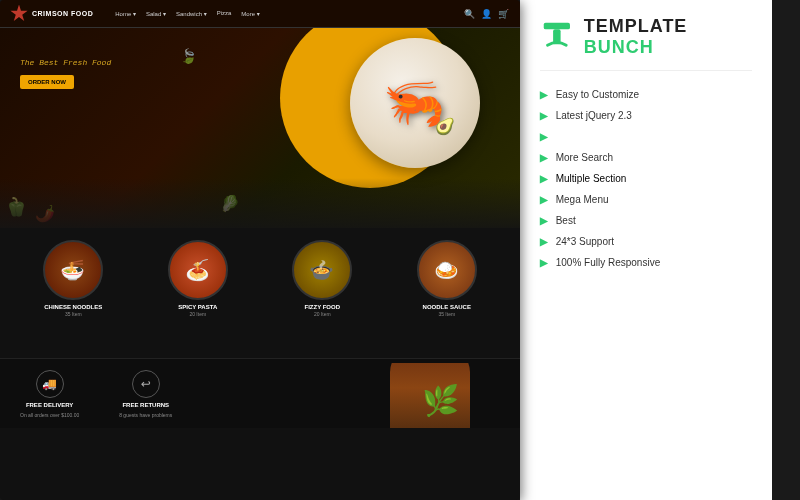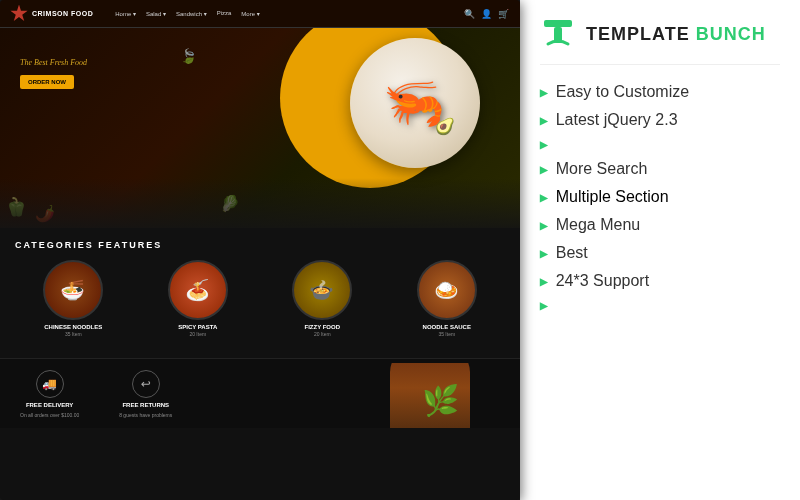--- a/index.html
+++ b/index.html
@@ -90,21 +90,21 @@
     .hero-content {
       position: absolute;
       left: 20px;
       top: 30px;
       z-index: 3;
     }
     .hero-subtitle {
       color: #d4a520;
       font-size: 8px;
       font-style: italic;
-      font-family: Liberation Serif, serif;
+      font-family: Liberation Mono, monospace;
     }
     .hero-title {
       color: #fff;
       font-size: 22px;
       font-weight: 900;
       line-height: 1.1;
       text-transform: uppercase;
       text-shadow: 2px 2px 4px rgba(0,0,0,0.8);
     }
     .hero-btn {
@@ -261,21 +261,21 @@
       height: 80px;
       background: linear-gradient(to top, #5a3010 0%, #8b4513 50%, #6b3010 100%);
       border-radius: 30% 30% 0 0;
       position: absolute;
       bottom: 0;
       right: 10px;
     }
 
     
     .right-panel {
-      width: 280px;
+      width: 252px;
       height: 500px;
       background: #fff;
       padding: 16px 20px;
       display: flex;
       flex-direction: column;
     }
 
     
     .brand-header {
       display: flex;
@@ -308,21 +308,21 @@
       align-items: center;
       gap: 8px;
     }
     .feature-arrow {
       color: #2ecc71;
       font-size: 10px;
       font-weight: bold;
       flex-shrink: 0;
     }
     .feature-text {
-      font-size: 16px;
+      font-size: 10px;
       color: #333;
       font-weight: 500;
     }
     .feature-item.highlighted .feature-text {
       color: #000;
       font-weight: 700;
     }
 
     
     .spice-item {
@@ -375,21 +375,20 @@
           <span style="font-size:50px; filter: drop-shadow(2px 2px 3px rgba(0,0,0,0.5));">🦐</span>
           <span style="position:absolute; bottom:2px; right:5px; font-size:16px;">🥑</span>
         </div>
       </div>
     </div>
 
     <div class="bg-veggies"></div>
   </div>
 
   <div class="categories-section">
-    <div class="cat-title">CATEGORIES FEATURES</div>
     <div class="cat-grid">
 
       <div class="cat-item">
         <div class="cat-plate cat-plate-1">
           <div class="cat-food">🍜</div>
         </div>
         <div class="cat-name">CHINESE NOODLES</div>
         <div class="cat-count">35 Item</div>
       </div>
 
@@ -492,16 +491,17 @@
       <span class="feature-text">Best</span>
     </div>
 
     <div class="feature-item">
       <span class="feature-arrow">▶</span>
       <span class="feature-text">24*3 Support</span>
     </div>
 
     <div class="feature-item">
       <span class="feature-arrow">▶</span>
+      <span class="feature-text">100% Fully Responsive</span>
     </div>
 
   </div>
 </div>
 
 </body></html>

